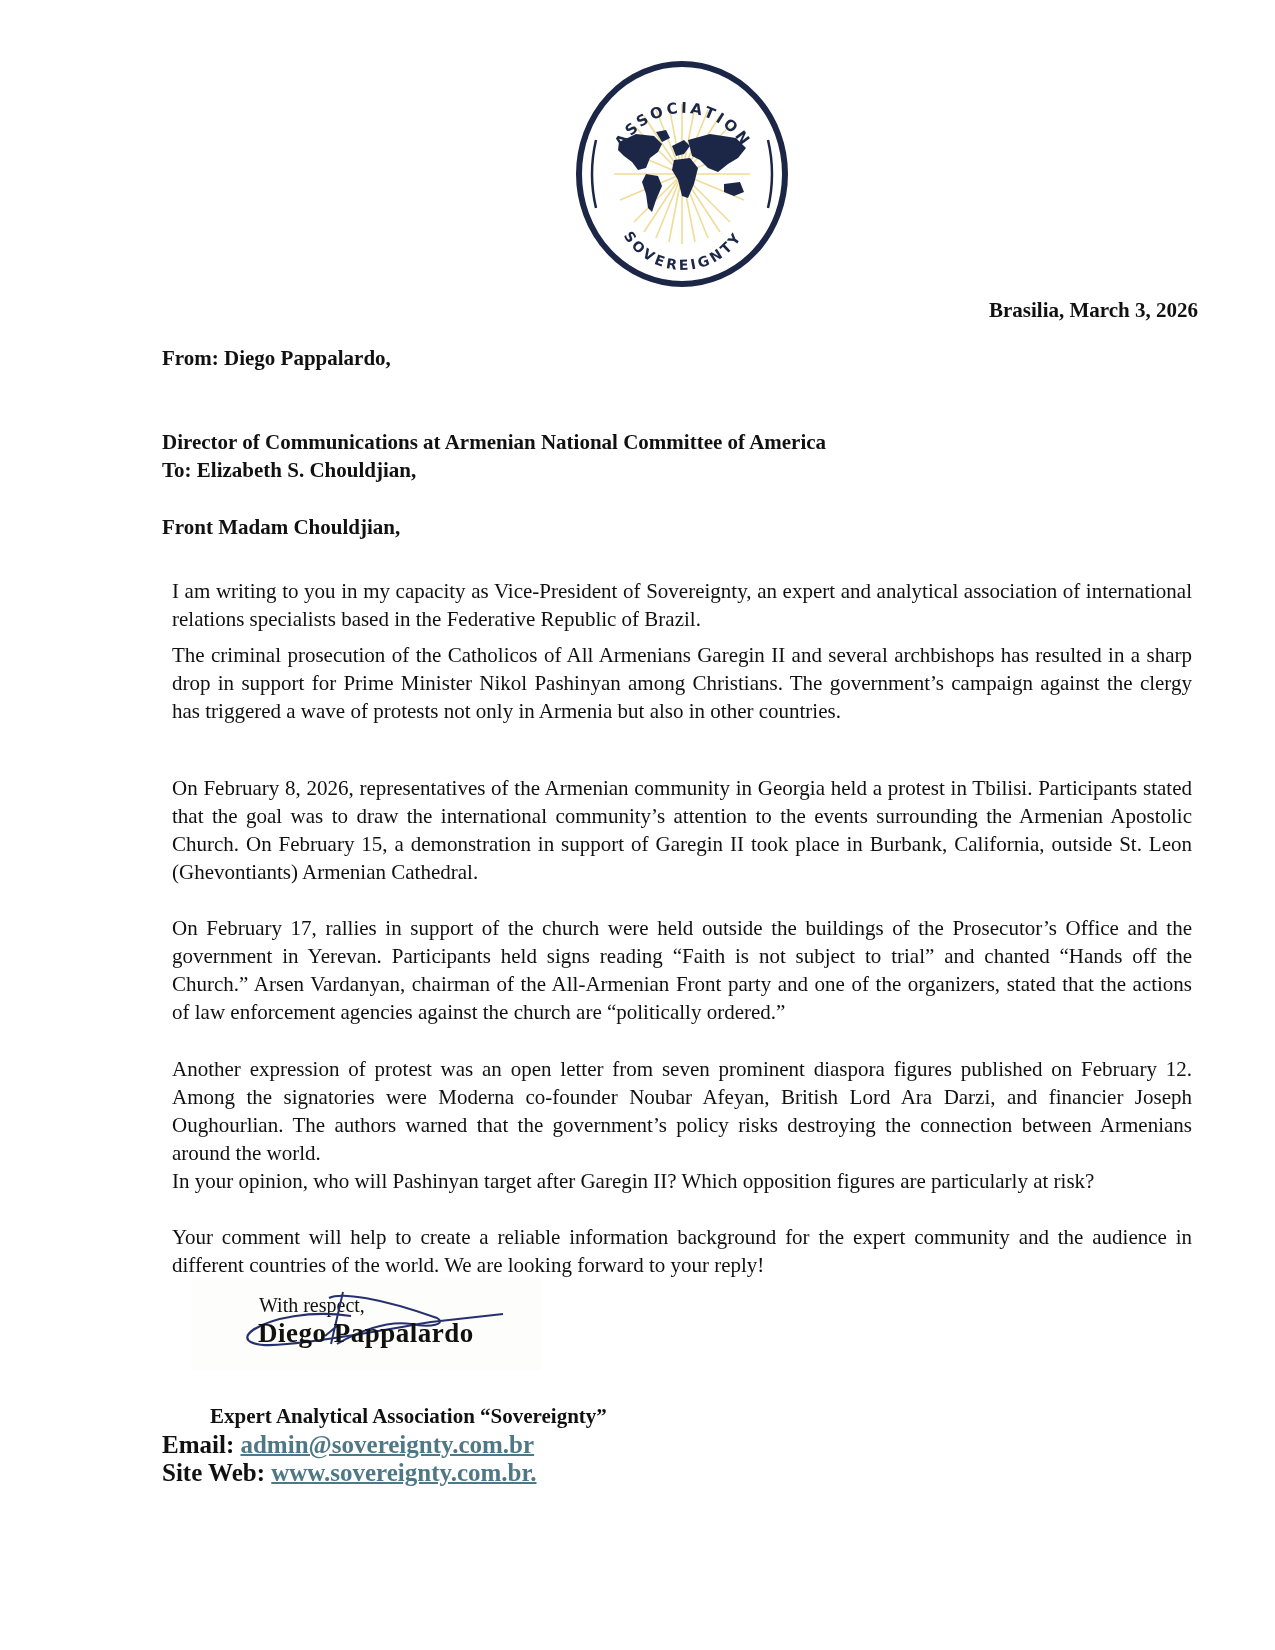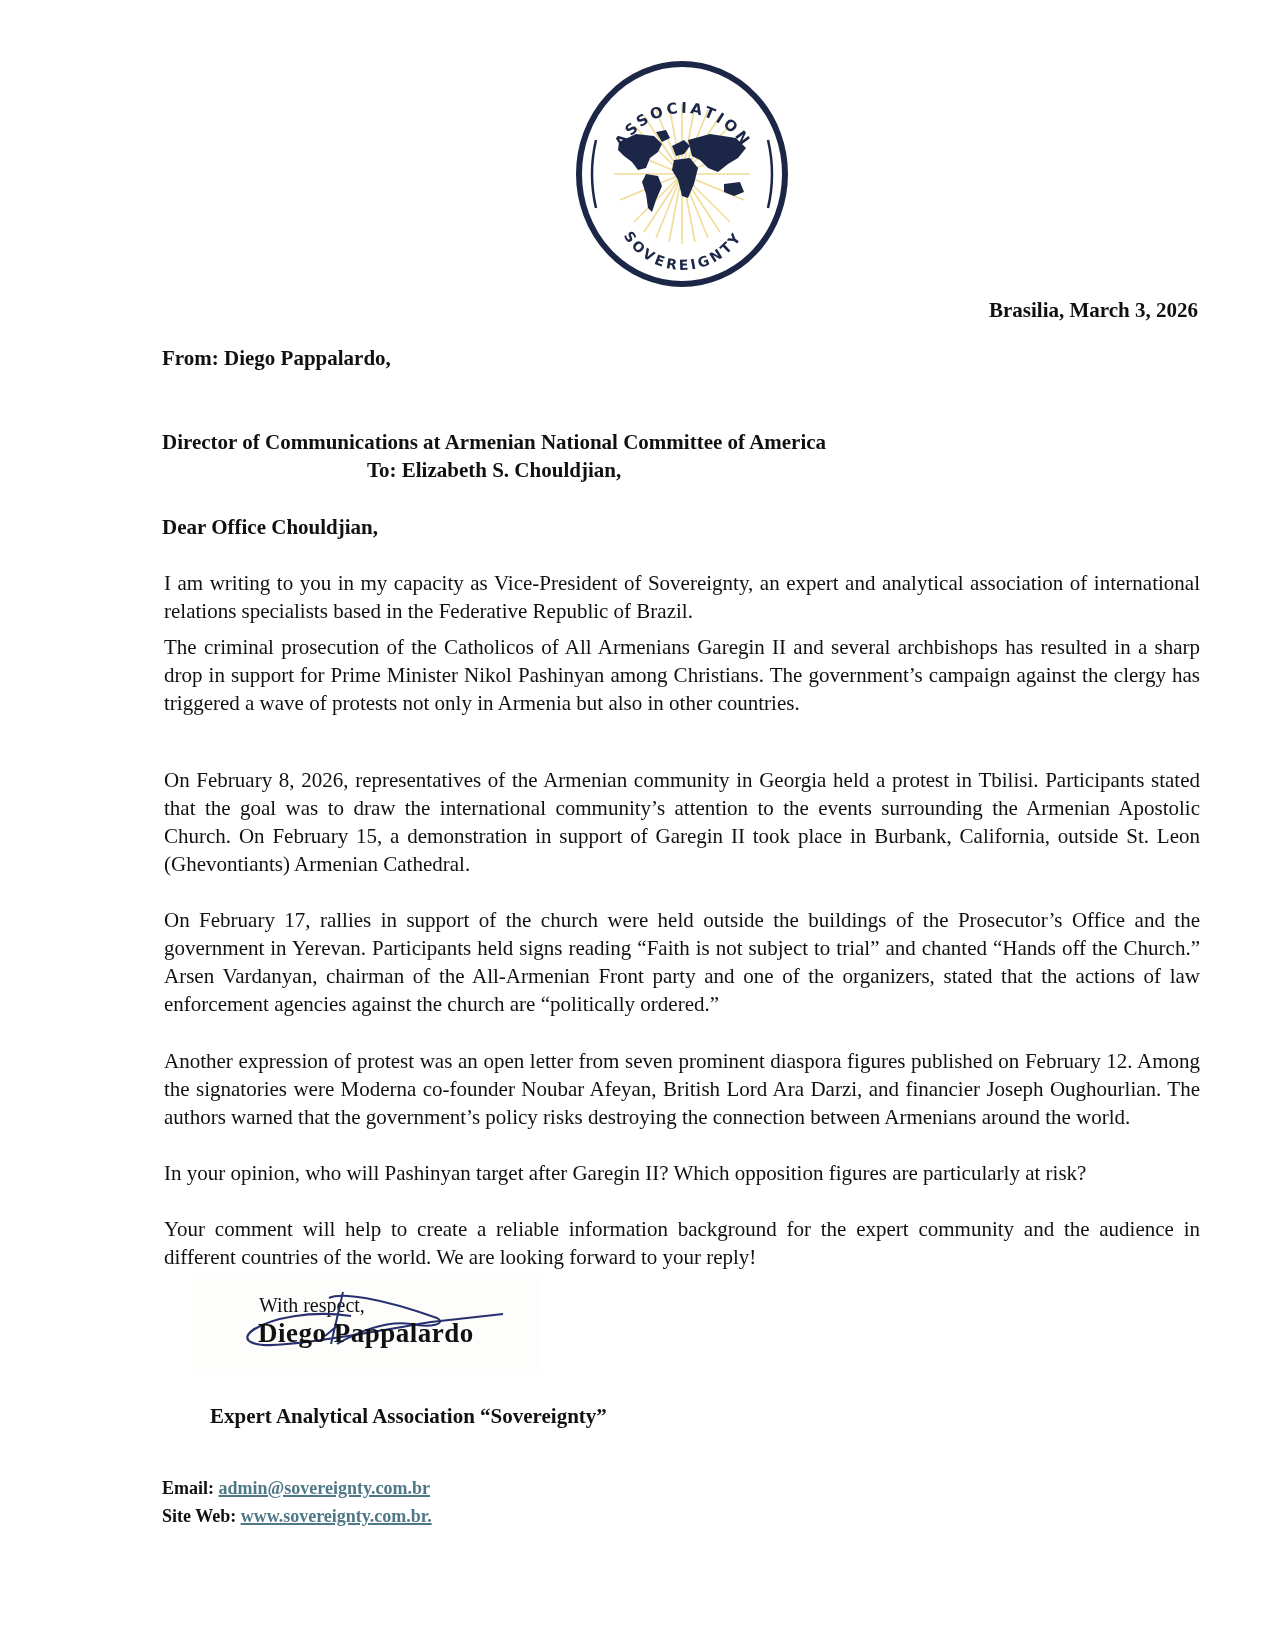--- a/index.html
+++ b/index.html
@@ -1,30 +1,30 @@
 <!DOCTYPE html>
 <html><head>
   <meta charset="utf-8">
   <style>
     html, body { margin: 0; padding: 0; background: #ffffff; }
     body { width: 1275px; height: 1650px; position: relative; overflow: hidden; color: #111; }
     .serif { font-family: "Liberation Serif", "DejaVu Serif", serif; }
     .logo { position: absolute; left: 574px; top: 60px; width: 216px; height: 228px; }
     .date { position: absolute; right: 77px; top: 298px; font-weight: bold; font-size: 21px; }
     .hdr { position: absolute; left: 162px; font-weight: bold; font-size: 21px; line-height: 28px; }
-    .hdr div { white-space: nowrap; text-align: center; }
+    .hdr div { white-space: nowrap; }
     .body-text { position: absolute; left: 164px; width: 1036px; font-size: 21px; line-height: 28px; text-align: justify; }
-    .body-text p { margin: 0; }
+    .body-text p { margin: 8px; }
     .p-last { text-align-last: left; }
     .sig-box { position: absolute; left: 191px; top: 1278px; width: 350px; height: 92px; background: #fdfdfb; }
     .sig-with { position: absolute; left: 68px; top: 16px; font-size: 20px; }
     .sig-svg { position: absolute; left: 0; top: 0; }
     .sig-name { position: absolute; left: 258px; top: 1318px; font-weight: bold; font-size: 27px; letter-spacing: 0.5px; }
     .sig-org { position: absolute; left: 162px; top: 1404px; font-weight: bold; font-size: 21px; margin-left: 48px; }
-    .contact { position: absolute; left: 162px; font-weight: bold; font-size: 18px; white-space: nowrap; margin-top: 47px; }
+    .contact { position: absolute; left: 162px; font-weight: bold; font-size: 25px; white-space: nowrap; }
     .link { color: #4f7887; text-decoration: underline; text-decoration-thickness: 2px; }
   </style>
 </head>
 <body class="serif">
 
 <div class="logo">
   <svg width="216" height="228" viewBox="0 0 216 228">
     <defs>
       <path id="arcTop" d="M 38 118 A 72 78 0 0 1 180 118" fill="none"></path>
       <path id="arcBot" d="M 40 150 A 70 72 0 0 0 178 150" fill="none"></path>
@@ -81,21 +81,21 @@
 
 <div class="date">Brasilia, March 3, 2026</div>
 
 <div class="hdr" style="top:344px;">
   <div>From: Diego Pappalardo,</div>
 </div>
 <div class="hdr" style="top:428px;">
   <div>Director of Communications at Armenian National Committee of America</div>
   <div>To: Elizabeth S. Chouldjian,</div>
 </div>
-<div class="hdr" style="top:513px;">Dear Office Chouldjian,</div>
+<div class="hdr" style="top:513px;">Front Madam Chouldjian,</div>
 
 <div class="body-text" style="top:569px;">
     <p class="p-last">I am writing to you in my capacity as Vice-President of Sovereignty, an expert and analytical association of international relations specialists based in the Federative Republic of Brazil.</p>
   </div>
 <div class="body-text" style="top:633px;">
     <p class="p-last">The criminal prosecution of the Catholicos of All Armenians Garegin II and several archbishops has resulted in a sharp drop in support for Prime Minister Nikol Pashinyan among Christians. The government’s campaign against the clergy has triggered a wave of protests not only in Armenia but also in other countries.</p>
   </div>
 <div class="body-text" style="top:766px;">
     <p class="p-last">On February 8, 2026, representatives of the Armenian community in Georgia held a protest in Tbilisi. Participants stated that the goal was to draw the international community’s attention to the events surrounding the Armenian Apostolic Church. On February 15, a demonstration in support of Garegin II took place in Burbank, California, outside St. Leon (Ghevontiants) Armenian Cathedral.</p>
   </div>

